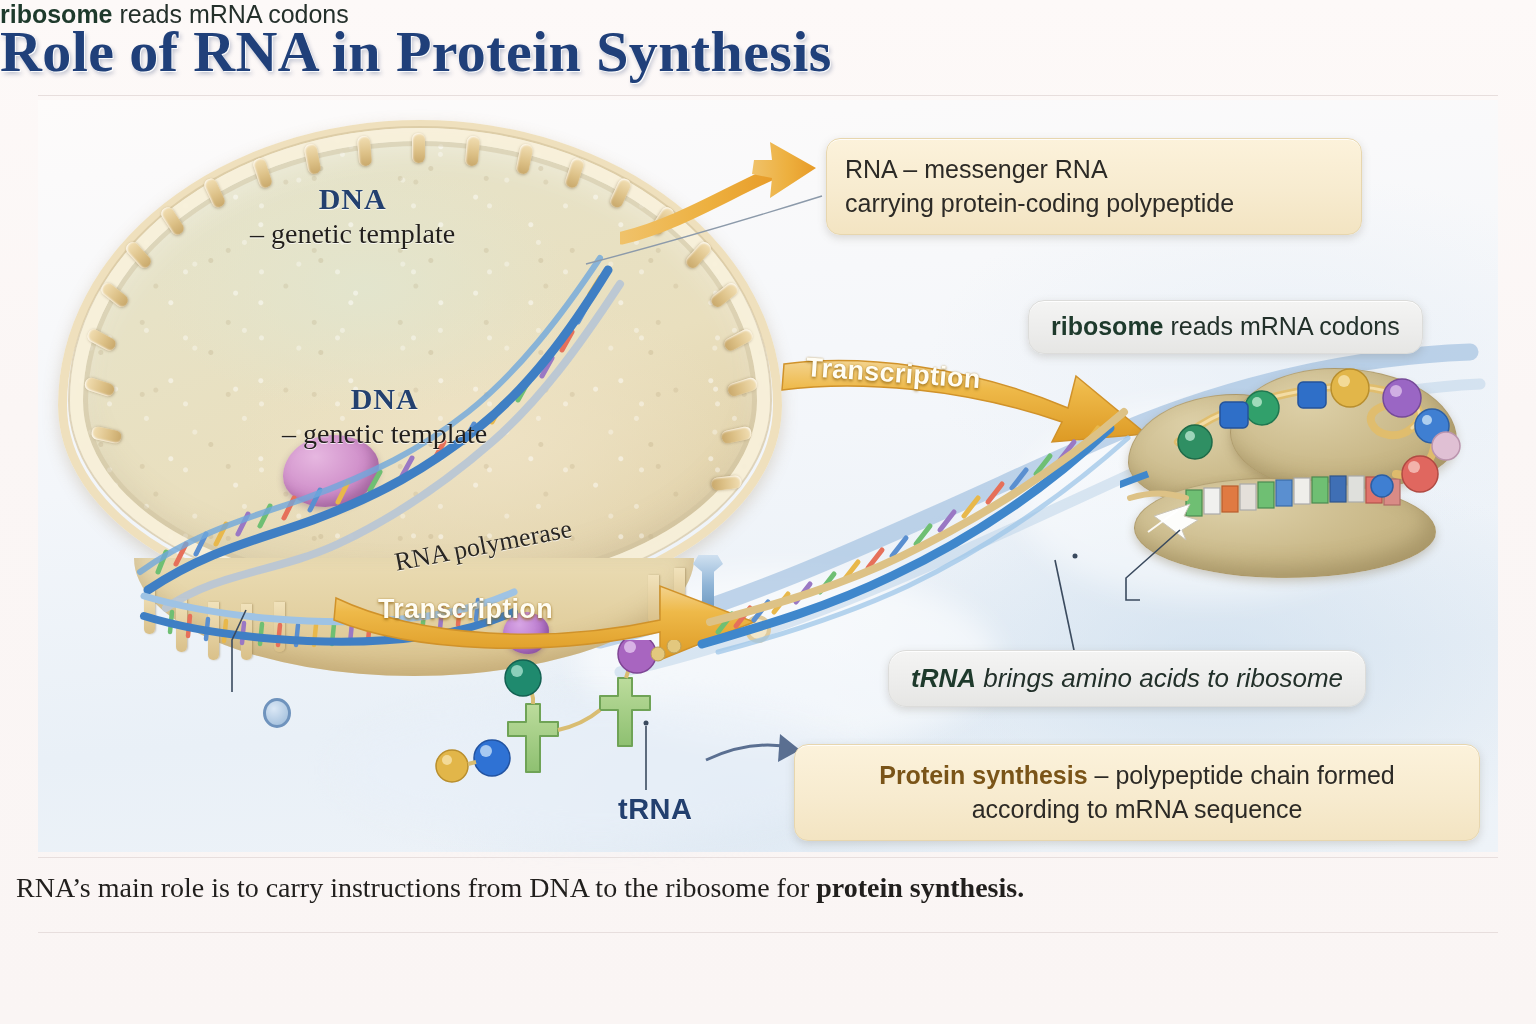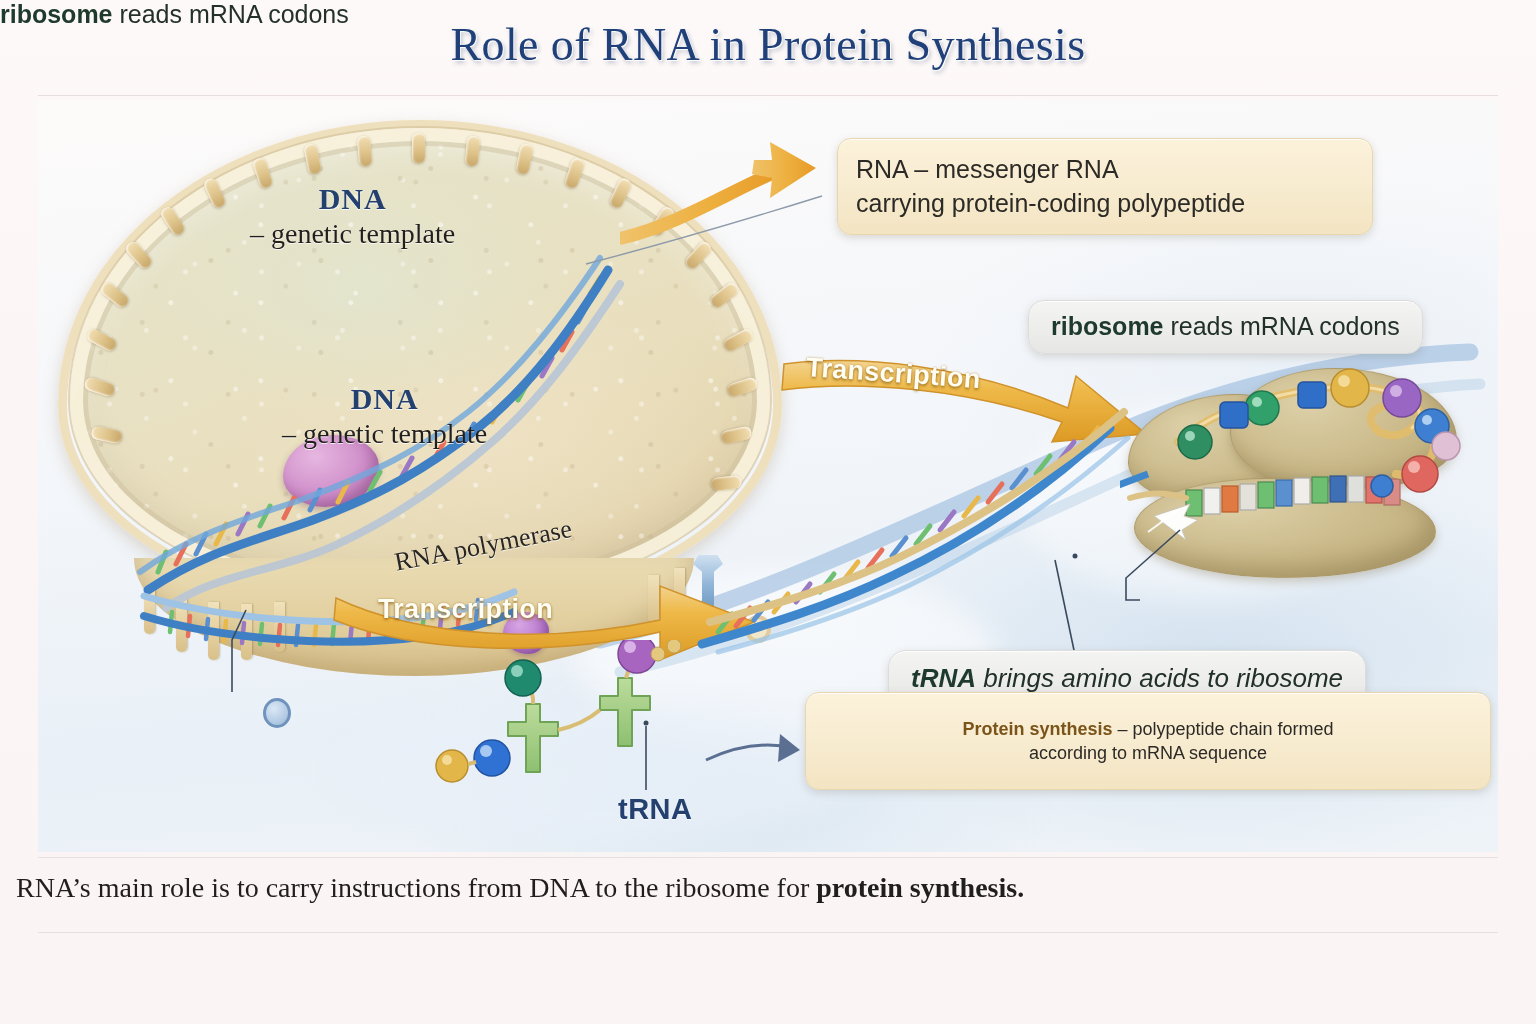--- a/index.html
+++ b/index.html
@@ -13,23 +13,23 @@
     background:linear-gradient(180deg,#fdf9f8 0%,#fbf6f5 40%,#faf5f4 100%);}
 
   
   .rule{position:absolute;left:38px;right:38px;height:1px;background:#e7dedd;}
   .rule.r1{top:95px;}
   .rule.r2{top:857px;}
   .rule.r3{top:932px;}
 
   
   #title{
-    position:absolute;top:18px;left:0;width:1536px;text-align:center;
+    position:absolute;top:18px;left:0;width:1536px;text-align:left;
     font-family:"Liberation Serif", serif;
-    font-size:46px;font-weight:normal;color:#20407a;
+    font-size:58px;font-weight:bold;color:#20407a;
     letter-spacing:.4px;
     text-shadow:1px 1px 0 rgba(255,255,255,.9), 2px 3px 4px rgba(40,60,110,.30);
   }
 
   
   #cyto{
     position:absolute;left:38px;top:100px;width:1460px;height:752px;
     background:
       radial-gradient(ellipse 560px 300px at 1180px 560px, rgba(196,216,234,.55), rgba(196,216,234,0) 70%),
       radial-gradient(ellipse 460px 240px at 700px 700px, rgba(205,222,238,.50), rgba(205,222,238,0) 70%),
@@ -129,35 +129,35 @@
 
   
   .callout{
     position:absolute;border-radius:14px;
     font-family:"Liberation Sans",sans-serif;
     line-height:1.34;
     box-shadow:0 3px 9px rgba(110,100,85,.22), inset 0 1px 0 rgba(255,255,255,.85);
   }
   .callout.cream{
     background:linear-gradient(180deg,#fcf2db 0%,#f7ebcf 55%,#f3e4c2 100%);
-    border:1px solid #e7d6ae;color:#2c2a26;margin-left:11px;
+    border:1px solid #e7d6ae;color:#2c2a26;
   }
   .callout.gray{
     background:linear-gradient(180deg,#f4f4f3 0%,#ececeb 60%,#e6e6e4 100%);
     border:1px solid #dcdcda;color:#22302a;
   }
   .callout .lead{font-weight:bold;}
 
   
   .plain-label{position:absolute;font-family:"Liberation Serif",serif;white-space:nowrap;}
 
   #cap-mrna{left:826px;top:138px;width:498px;padding:14px 18px;font-size:25px;}
   #cap-ribo-1{left:1028px;top:300px;padding:9px 22px;font-size:25px;border-radius:16px;}
   #cap-trna{left:888px;top:650px;padding:10px 22px;font-size:26px;border-radius:18px;font-style:italic;}
-  #cap-protein{left:794px;top:692px;width:648px;padding:24px 18px;font-size:18px;text-align:center;}
+  #cap-protein{left:794px;top:744px;width:648px;padding:14px 18px;font-size:25px;text-align:center;}
   #cap-dna-out{left:68px;top:694px;padding:9px 20px;font-size:25px;border-radius:16px;
     background:linear-gradient(180deg,#f3f4f6 0%,#eaecef 60%,#e4e7eb 100%);border:1px solid #d9dde2;}
 
   .dnaword{color:#23406f;font-weight:bold;}
   .trnaword{color:#1e3a2c;font-weight:bold;}
   .riboword{color:#1e3a2c;font-weight:bold;}
   .protword{color:#7a5418;font-weight:bold;}
 
   #cap-ribo-2{left:1144px;top:592px;font-size:25px;font-family:"Liberation Sans",sans-serif;color:#24302b;}
 

